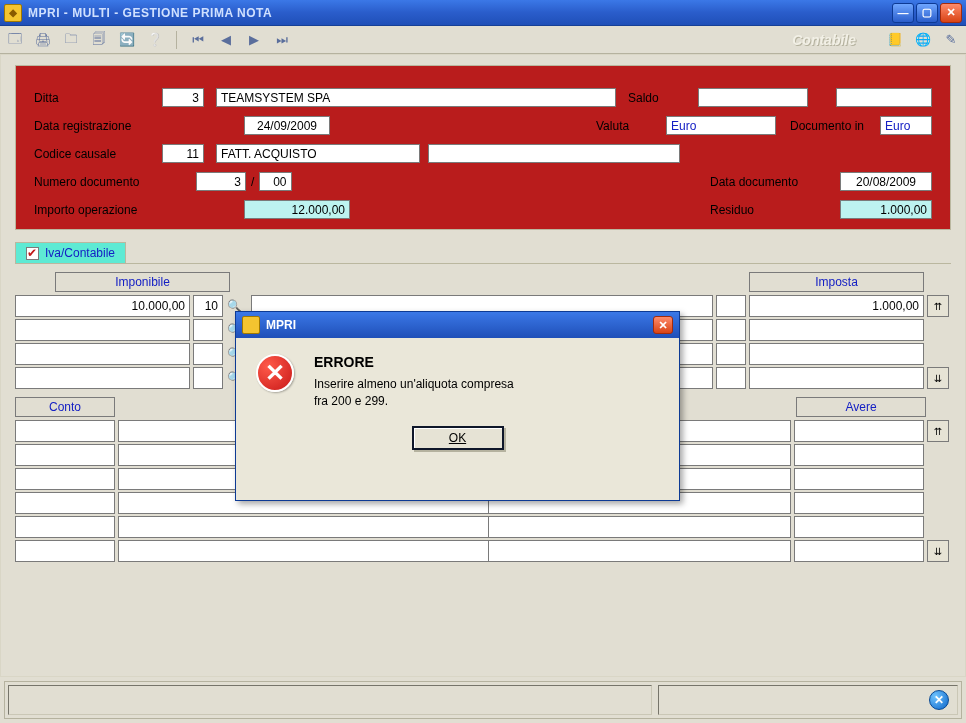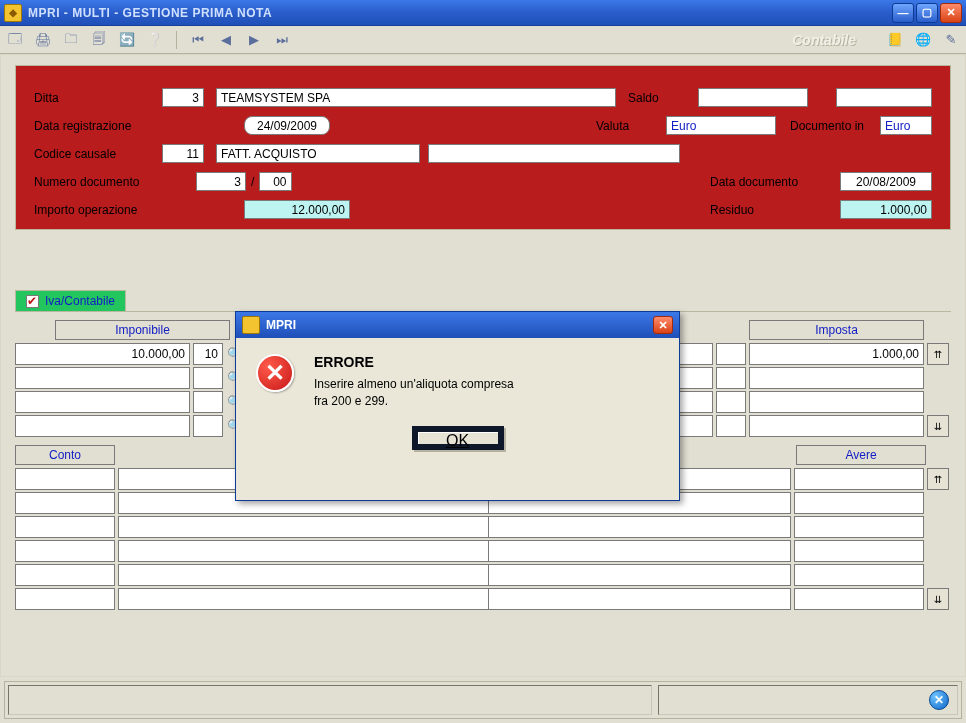--- a/index.html
+++ b/index.html
@@ -30,21 +30,21 @@
 .fld { background:#fff; border:1px solid #7a7a7a; height:19px; padding:0 4px; font-size:12px; color:#000; display:inline-flex; align-items:center;}
 .fld.center { justify-content:center;}
 .fld.right { justify-content:flex-end;}
 .fld.hl { background:#bdf3f0;}
 .fld.link { color:#1520c4;}
 label.checkbox {display:inline-flex;align-items:center;gap:4px;color:#1520c4;}
 .checkbox input{appearance:none;width:13px;height:13px;border:1px solid #7a7a7a;background:#fff;position:relative;}
 .checkbox input:checked::after{content:"✔";position:absolute;top:-2px;left:0;color:#c01818;font-size:12px;}
 
 .tabstrip { display:flex; border-bottom:1px solid #bab79f; margin-bottom:8px;}
-.tab { border:1px solid #bab79f; border-bottom:none; padding:3px 10px; background:#22c55e; display:flex; align-items:center; gap:6px;margin-top:48px;}
+.tab { border:1px solid #bab79f; border-bottom:none; padding:3px 10px; background:#5eead4; display:flex; align-items:center; gap:6px;}
 .colhdr { background:#e1ded2; border:1px solid #7a7a7a; color:#1520c4; height:20px; display:flex;align-items:center;justify-content:center;}
 .cell { background:#fff; border:1px solid #7a7a7a; height:22px; padding:0 4px; display:flex; align-items:center; }
 .cell.right { justify-content:flex-end;}
 .scrollbtn{ width:22px; height:22px; border:1px solid #7a7a7a; background:#e6e3d5; display:flex;align-items:center;justify-content:center; font-size:10px;}
 .mag { width:18px; height:18px; display:flex;align-items:center;justify-content:center; color:#4a5f97; font-size:12px;}
 
 
 .widecell { background:#fff; border:1px solid #7a7a7a; height:22px;}
 
 
@@ -57,21 +57,21 @@
 
 .modal { position:absolute; left:235px; top:311px; width:445px; height:190px; background:#eae7d9; border:1px solid #0d3a94; box-shadow:3px 3px 6px rgba(0,0,0,0.35);}
 .modal .mtitle { height:26px; background:linear-gradient(to bottom,#3b78e7 0%,#1f4fb8 100%); display:flex;align-items:center; color:#fff; font-weight:bold; padding:0 6px;}
 .modal .mtitle .mico { width:18px;height:18px;background:#f4c430;border:1px solid #a07800;border-radius:2px;margin-right:6px;}
 .modal .mtitle .mclose { width:20px;height:18px;background:linear-gradient(to bottom,#ff8b6b,#d84315);border:1px solid #a32b0c;border-radius:3px;display:flex;align-items:center;justify-content:center;font-size:11px;margin-left:auto;}
 .modal .mbody { padding:16px 20px; display:flex; gap:20px; align-items:flex-start;}
 .modal .erricon { width:38px;height:38px;border-radius:50%;background:radial-gradient(circle at 30% 30%,#ff5a4a,#c81818);display:flex;align-items:center;justify-content:center;color:#fff;font-weight:bold;font-size:24px;border:2px solid #fff;box-shadow:1px 1px 2px rgba(0,0,0,0.3);}
 .modal h2 { font-size:14px; font-weight:bold; margin-bottom:6px;}
 .modal p { font-size:12px; line-height:1.4;}
 .modal .mbuttons{ display:flex; justify-content:center; padding-bottom:14px;}
-.modal button { width:92px; height:24px; border:6px solid #0f172a; background:#e6e3d5; box-shadow:inset 1px 1px 0 #fff, 2px 2px 0 #b5b29f; font-size:16px; text-decoration:underline; text-decoration-color:#000;}
+.modal button { width:92px; height:24px; border:2px solid #0f172a; background:#e6e3d5; box-shadow:inset 1px 1px 0 #fff, 2px 2px 0 #b5b29f; font-size:12px; text-decoration:underline; text-decoration-color:#000;}
 </style>
 </head>
 <body>
 
 <div class="titlebar">
   <div class="appicon">◆</div>
   <div class="title">MPRI  - MULTI -  GESTIONE PRIMA NOTA</div>
   <div class="winbtns">
     <div class="winbtn">—</div>
     <div class="winbtn">▢</div>
@@ -106,21 +106,21 @@
       <div class="fld right" style="width:42px;margin-right:12px;">3</div>
       <div class="fld" style="width:400px;">TEAMSYSTEM SPA</div>
       <div style="flex:1"></div>
       <div style="width:70px;">Saldo</div>
       <div class="fld" style="width:110px;margin-right:28px;"></div>
       <div class="fld" style="width:96px;"></div>
     </div>
     <div class="row">
       <div class="lbl">Data registrazione</div>
       <div style="width:82px;"></div>
-      <div class="fld center" style="width:86px;border-radius:8px;">24/09/2009</div>
+      <div class="fld center" style="width:86px;">24/09/2009</div>
       <div style="flex:1"></div>
       <div style="width:70px;">Valuta</div>
       <div class="fld link" style="width:110px;margin-right:14px;">Euro</div>
       <div style="width:90px;">Documento in</div>
       <div class="fld link" style="width:52px;">Euro</div>
     </div>
     <div class="row">
       <div class="lbl">Codice causale</div>
       <div class="fld right" style="width:42px;margin-right:12px;">11</div>
       <div class="fld" style="width:204px;margin-right:8px;">FATT. ACQUISTO</div>

